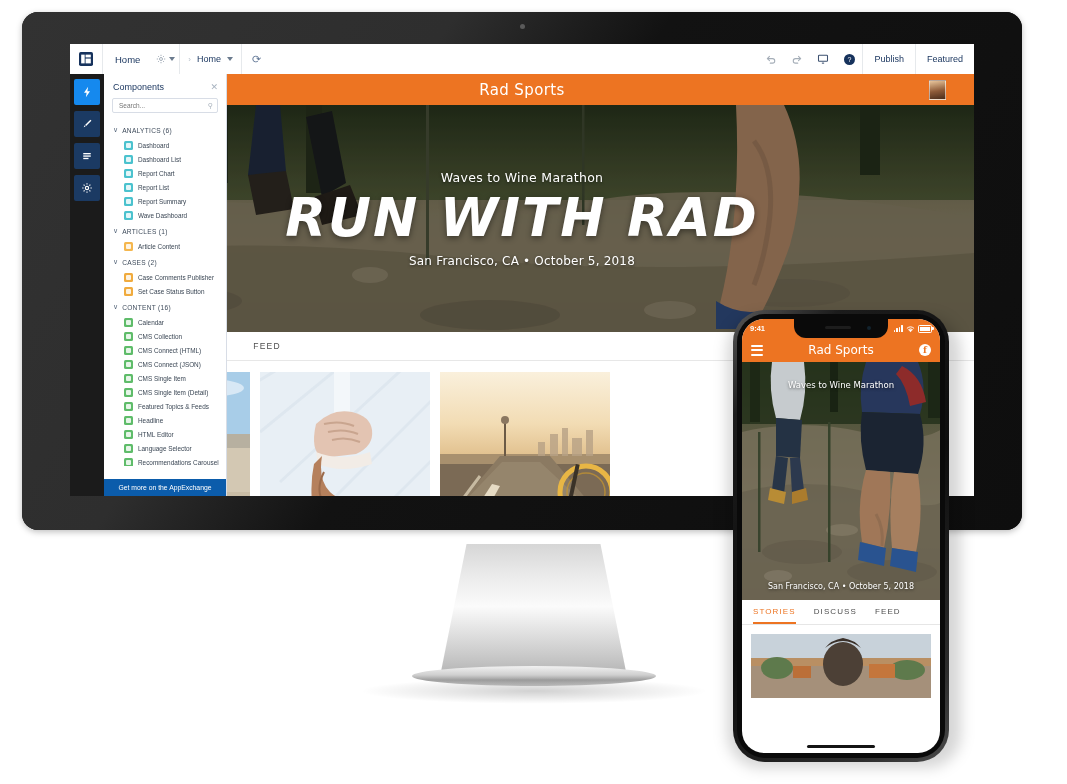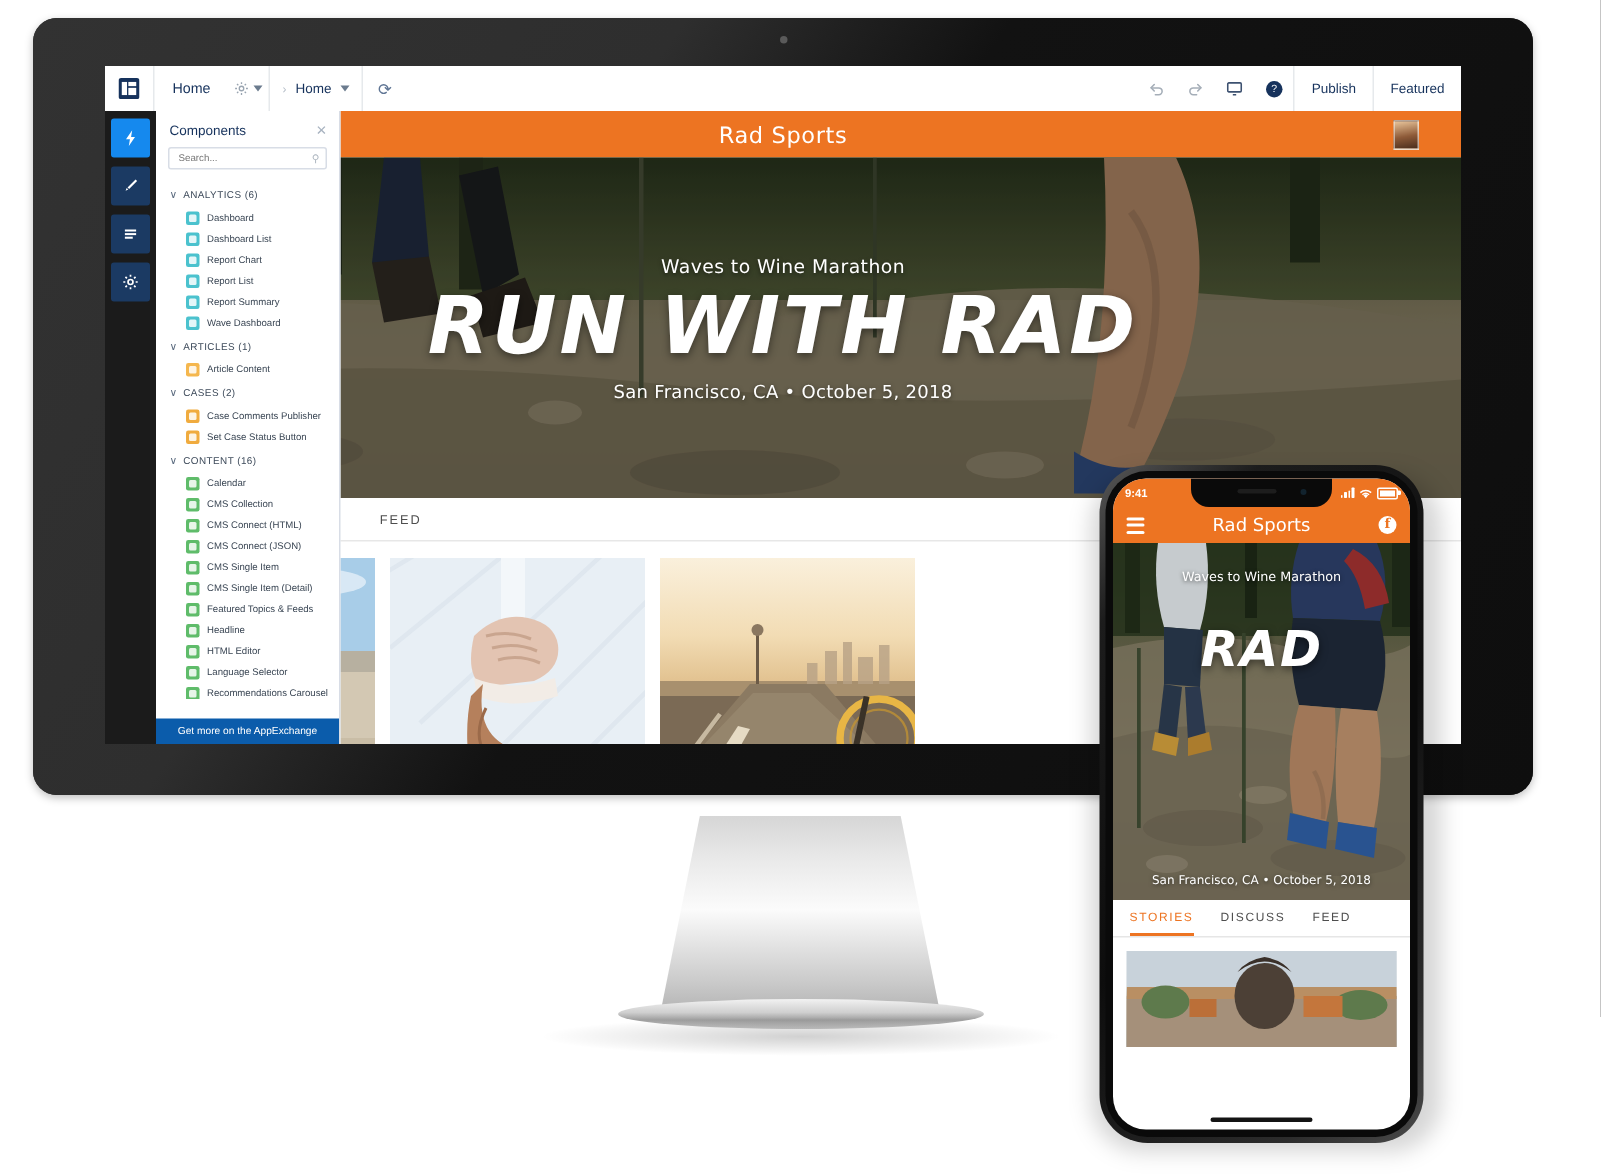--- a/index.html
+++ b/index.html
@@ -600,21 +600,20 @@
         <path d="M134 152 Q142 166 140 184" stroke="#a3795b" stroke-width="3" fill="none" opacity=".7"></path>
         <path d="M118 180 L144 186 L142 204 L116 198Z" fill="#2e5fa8"></path>
         <path d="M150 186 L176 190 L174 210 L148 204Z" fill="#2e5fa8"></path>
         <rect x="86" y="60" width="2.5" height="140" fill="#3d4a30"></rect>
         <rect x="16" y="70" width="2.5" height="120" fill="#404c33"></rect>
         <rect width="204" height="238" fill="#141810" opacity="0.16"></rect>
       </svg>
       <div class="ph-hero-txt">
         <div class="ph-kicker">Waves to Wine Marathon</div>
         <div class="ph-title">
-          <div>RAD</div>
         </div>
         <div class="ph-sub">San Francisco, CA • October 5, 2018</div>
       </div>
     </div>
 
     <div class="ph-tabs">
       <div class="ph-tab active">STORIES</div>
       <div class="ph-tab">DISCUSS</div>
       <div class="ph-tab">FEED</div>
     </div>

